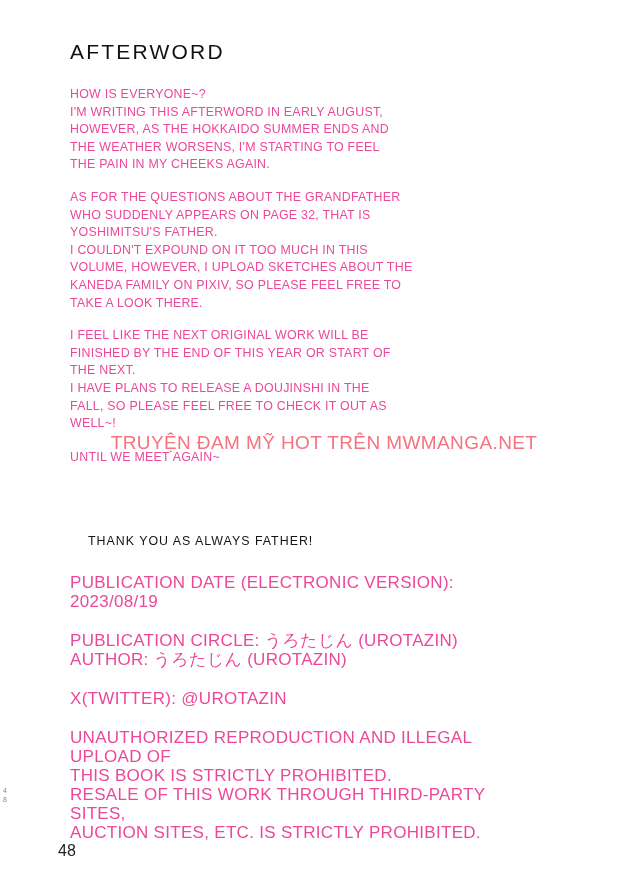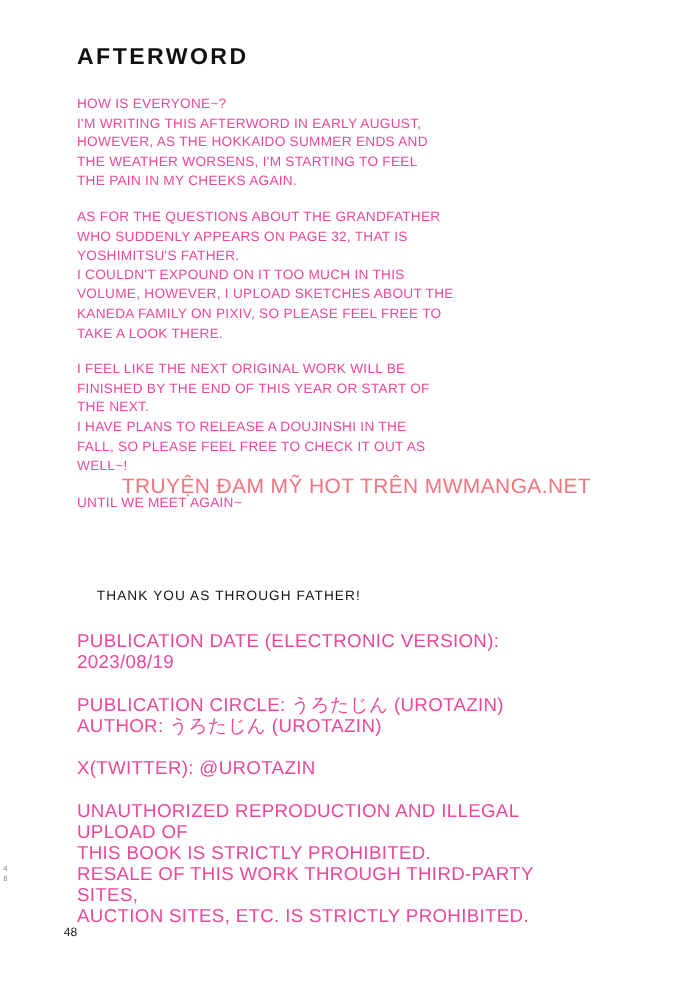--- a/index.html
+++ b/index.html
@@ -21,21 +21,21 @@
     inset: 0;
   }
 
   .afterword-title {
     position: absolute;
     left: 70px;
     top: 40px;
     font-size: 21px;
     letter-spacing: 2.2px;
     color: #111111;
-    font-weight: 700;
+    font-weight: 400;
   }
 
   .body-text {
     position: absolute;
     left: 70px;
     top: 86px;
     width: 360px;
     font-size: 12.4px;
     line-height: 17.6px;
     letter-spacing: 0.25px;
@@ -107,21 +107,21 @@
     font-size: 7px;
     line-height: 9px;
     color: #888888;
     letter-spacing: 0;
   }
 
   .page-number {
     position: absolute;
     left: 58px;
     top: 842px;
-    font-size: 11px;
+    font-size: 16px;
     color: #222222;
   }
 </style>
 </head>
 <body>
 
 <div class="page">
 
   <div class="afterword-title">AFTERWORD</div>
 
@@ -143,21 +143,21 @@
 THE NEXT.
 I HAVE PLANS TO RELEASE A DOUJINSHI IN THE
 FALL, SO PLEASE FEEL FREE TO CHECK IT OUT AS
 WELL~!</p>
     <p class="para">UNTIL WE MEET AGAIN~</p>
   </div>
 
   <div class="watermark">TRUYỆN ĐAM MỸ HOT TRÊN MWMANGA.NET</div>
 
 
-  <div class="jp-sub">THANK YOU AS THROUGH FATHER!</div>
+  <div class="jp-sub">THANK YOU AS ALWAYS FATHER!</div>
 
   <div class="colophon">
     <p class="block">PUBLICATION DATE (ELECTRONIC VERSION): 2023/08/19</p>
     <p class="block">PUBLICATION CIRCLE: うろたじん (UROTAZIN)
 AUTHOR: うろたじん (UROTAZIN)</p>
     <p class="block">X(TWITTER): @UROTAZIN</p>
     <p class="block">UNAUTHORIZED REPRODUCTION AND ILLEGAL UPLOAD OF
 THIS BOOK IS STRICTLY PROHIBITED.
 RESALE OF THIS WORK THROUGH THIRD-PARTY SITES,
 AUCTION SITES, ETC. IS STRICTLY PROHIBITED.</p>

